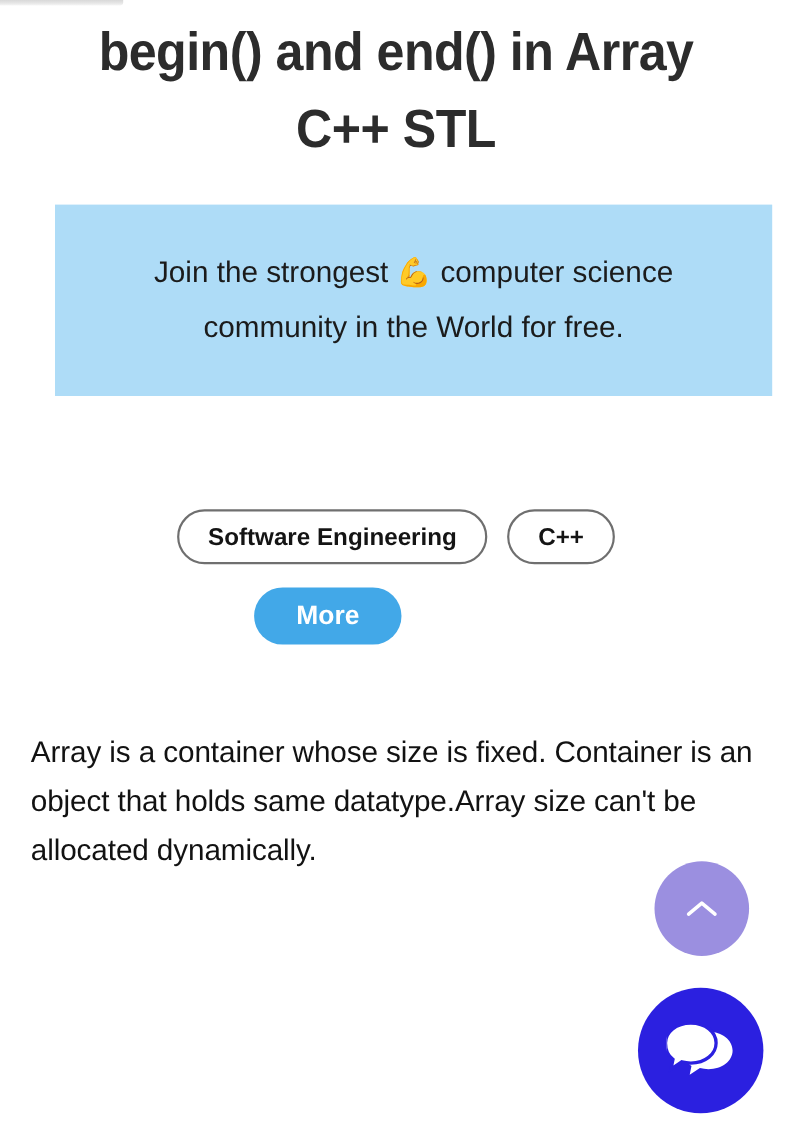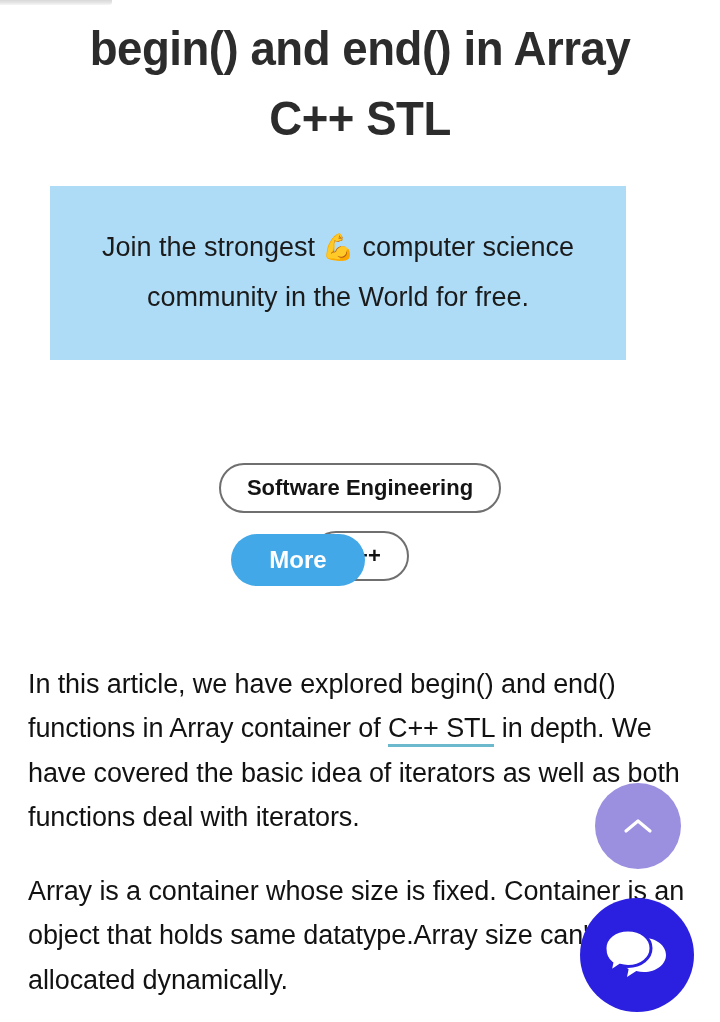--- a/index.html
+++ b/index.html
@@ -45,21 +45,21 @@
     color: #2c2c2c;
     transform: scaleX(0.93);
     transform-origin: center top;
   }
 
   
   #promo-banner {
     position: absolute;
     left: 50px;
     top: 186px;
-    width: 576px;
+    width: 652px;
     height: 174px;
     background: #aedcf7;
     display: flex;
     align-items: center;
     justify-content: center;
   }
   #promo-banner-text {
     text-align: center;
     font-size: 27px;
     line-height: 1.85;
@@ -74,21 +74,20 @@
   
   #tags-row {
     position: absolute;
     top: 463px;
     left: 0;
     width: 720px;
     display: flex;
     justify-content: center;
     align-items: center;
     gap: 18px;
-    flex-direction: column;
   }
   .tag-pill {
     border: 2px solid #6f6f6f;
     border-radius: 30px;
     background: #ffffff;
     color: #141414;
     font-size: 22px;
     font-weight: bold;
     padding: 10px 26px;
     white-space: nowrap;
@@ -202,21 +201,20 @@
     <div class="tag-pill">Software Engineering</div>
     <div class="tag-pill">C++</div>
   </div>
 
   <div id="more-row">
     <button id="more-button">More</button>
   </div>
 
   <div id="article-body">
 
-    <p class="body-paragraph"><span>In this article, we have explored begin() and end() functions in Array container of </span><a class="inline-link" href="#">C++ STL</a><span> in depth. We have covered the basic idea of iterators as well as both functions deal with iterators.</span></p>
 
     <p class="body-paragraph"><span class="bold-term">Array</span><span> is a container whose size is fixed. Container is an object that holds same datatype.Array size can't be allocated dynamically.</span></p>
 
   </div>
 
   <button id="scroll-top-button">
     <span>
       <svg width="30" height="18" viewBox="0 0 30 18" aria-hidden="true">
         <path d="M3 14 L15 4 L27 14" fill="none" stroke="#ffffff" stroke-width="3.2" stroke-linecap="round" stroke-linejoin="round"></path>
       </svg>

